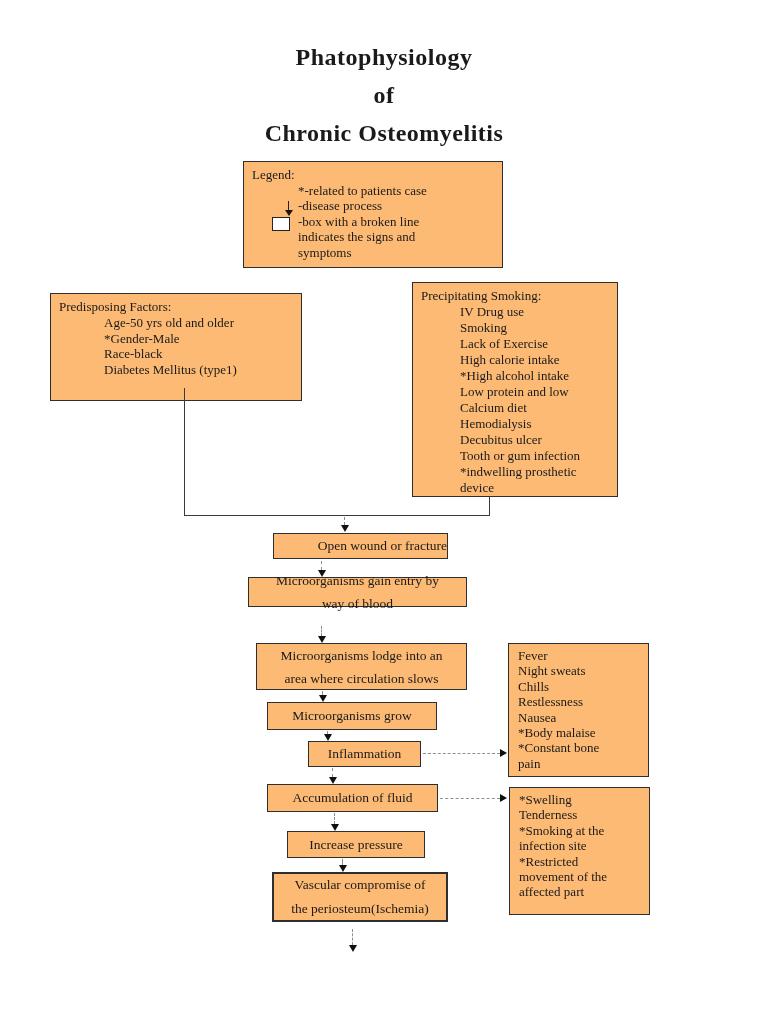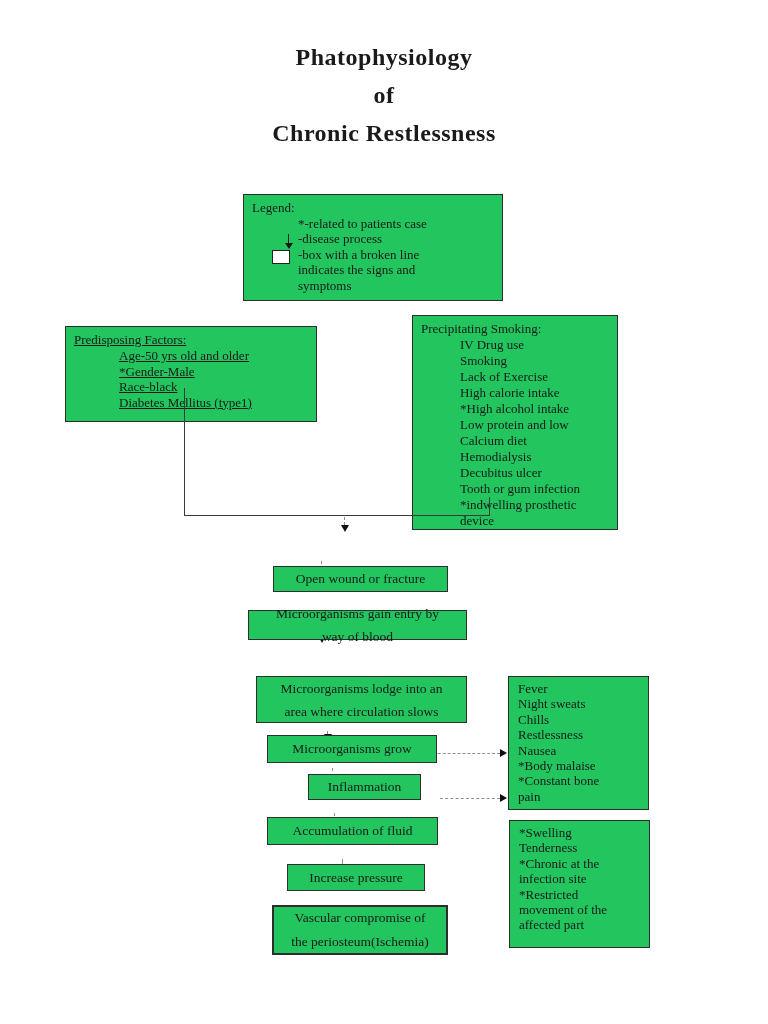--- a/index.html
+++ b/index.html
@@ -6,22 +6,22 @@
   .page {
     position:relative; width:768px; height:1024px; background:#ffffff;
     font-family:"Liberation Serif", serif; color:#1a1a1a; overflow:hidden;
   }
   .title {
     position:absolute; top:38px; left:0; width:768px;
     text-align:center; font-weight:bold; font-size:24px; line-height:38px;
     letter-spacing:0.5px;
   }
   .box {
-    position:absolute; box-sizing:border-box; background:#22c55e;
-    border:1.5px solid #2e2e2e; font-size:13px; line-height:15.5px;margin-top:33px;
+    position:absolute; box-sizing:border-box; background:#fdba74;
+    border:1.5px solid #2e2e2e; font-size:13px; line-height:15.5px;
   }
   .f-heading { padding:5px 0 0 8px; }
   .f-items { padding-top:0.5px; }
   .f-item { white-space:nowrap; }
   .ind53 .f-item { padding-left:53px; }
   .ind47 .f-item { padding-left:47px; line-height:16px; }
   .legend-row { position:relative; padding-left:54px; }
   .ltext.wrap { display:inline-block; width:145px; }
   .mini-arrow {
     position:absolute; left:40px; top:3px; width:9px;
@@ -58,42 +58,42 @@
   }
 </style>
 </head>
 <body>
 
 <div class="page">
 
   <div class="title">
     <div>Phatophysiology</div>
     <div>of</div>
-    <div>Chronic Restlessness</div>
+    <div>Chronic Osteomyelitis</div>
   </div>
 
   <div class="box" style="left:243px; top:161px; width:260px; height:107px;">
     <div class="f-heading">Legend:</div>
     <div class="legend-row">
       <span class="ltext">*-related to patients case</span>
     </div>
     <div class="legend-row">
       <span class="mini-arrow">
           <span class="ma-line"></span>
           <span class="ma-head"></span>
         </span>
       <span class="ltext">-disease process</span>
     </div>
     <div class="legend-row">
       <span class="mini-box"></span>
       <span class="ltext wrap">-box with a broken line indicates the signs and symptoms</span>
     </div>
   </div>
 
-  <div class="box ind53" style="left:65px; top:293px; width:252px; height:96px;text-decoration:underline;">
+  <div class="box ind53" style="left:50px; top:293px; width:252px; height:108px;">
     <div class="f-heading">Predisposing Factors:</div>
     <div class="f-items">
       <div class="f-item">Age-50 yrs old and older</div>
       <div class="f-item">*Gender-Male</div>
       <div class="f-item">Race-black</div>
       <div class="f-item">Diabetes Mellitus (type1)</div>
     </div>
   </div>
 
   <div class="box ind47" style="left:412px; top:282px; width:206px; height:215px;">
@@ -157,21 +157,21 @@
 
   <div class="ha" style="left:423px; top:748px; width:84px;">
     <span class="ha-dash"></span>
       <span class="ha-head"></span>
   </div>
   <div class="ha" style="left:440px; top:793px; width:67px;">
     <span class="ha-dash"></span>
       <span class="ha-head"></span>
   </div>
 
-  <div class="box flowbox" style="left:273px; top:533px; width:175px; height:26px;">
+  <div class="box flowbox" style="left:273px; top:533px; width:175px; height:26px;align-items:flex-end;">
     <span>Open wound or fracture</span>
   </div>
 
   <div class="box flowbox two" style="left:248px; top:577px; width:219px; height:30px;">
     <span>Microorganisms gain entry by</span>
     <span>way of blood</span>
   </div>
 
   <div class="box flowbox two" style="left:256px; top:643px; width:211px; height:47px;">
     <span>Microorganisms lodge into an</span>
@@ -206,20 +206,20 @@
     <div class="sline">Restlessness</div>
     <div class="sline">Nausea</div>
     <div class="sline">*Body malaise</div>
     <div class="sline">*Constant bone</div>
     <div class="sline">pain</div>
   </div>
 
   <div class="box sidebox" style="left:509px; top:787px; width:141px; height:128px;">
     <div class="sline">*Swelling</div>
     <div class="sline">Tenderness</div>
-    <div class="sline">*Chronic at the</div>
+    <div class="sline">*Smoking at the</div>
     <div class="sline">infection site</div>
     <div class="sline">*Restricted</div>
     <div class="sline">movement of the</div>
     <div class="sline">affected part</div>
   </div>
 
 </div>
 
 </body></html>

